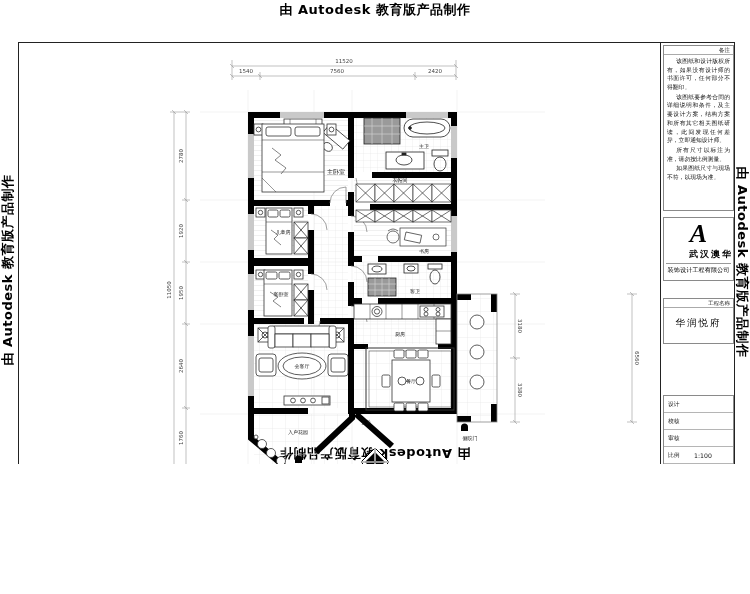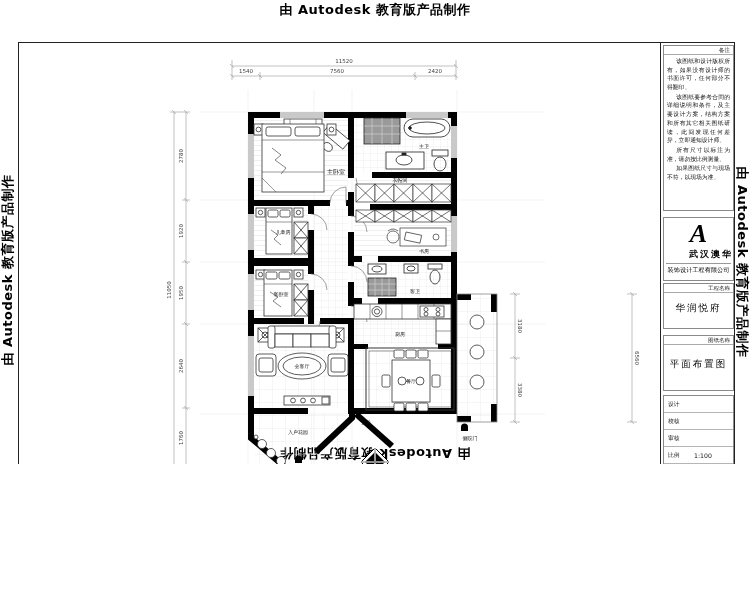--- a/index.html
+++ b/index.html
@@ -55,29 +55,25 @@
       <p>如果图纸尺寸与现场不符，以现场为准。</p>
     </div>
   </div>
 
   <div class="tb-box" style="left:663px;top:217px;width:71px;height:64px;">
     <div class="logo-a">A</div>
     <div class="co-name">武汉澳华</div>
     <div class="co-sub">装饰设计工程有限公司</div>
   </div>
 
-  <div class="tb-box" style="left:663px;top:283px;width:71px;height:46px;">
+  <div class="tb-box" style="left:663px;top:298px;width:71px;height:46px;">
     <div class="tb-lab">工程名称</div>
     <div class="tb-val">华润悦府</div>
   </div>
 
-  <div class="tb-box" style="left:663px;top:335px;width:71px;height:56px;">
-    <div class="tb-lab">图纸名称</div>
-    <div class="tb-val" style="margin-top:13px;">平面布置图</div>
-  </div>
 
   <div class="tb-box" style="left:663px;top:395px;width:71px;height:97px;">
     <div class="tb-row">
       <span class="l">设计</span>
       <span class="v"></span>
       </div>
     <div class="tb-row">
       <span class="l">校核</span>
       <span class="v"></span>
       </div>

